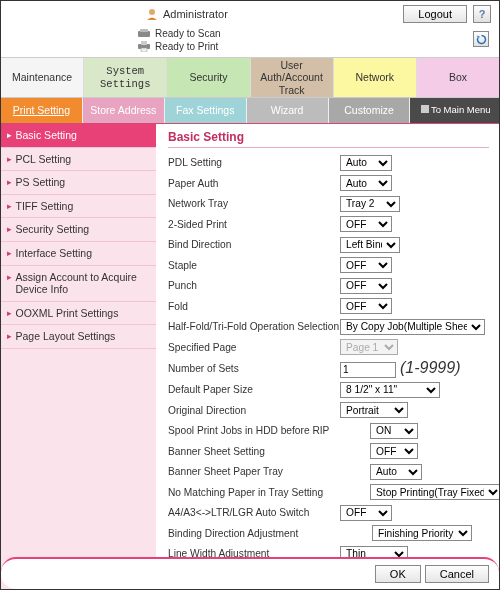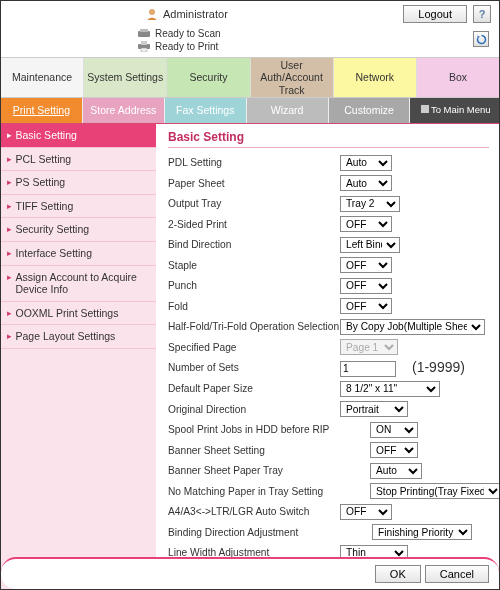--- a/index.html
+++ b/index.html
@@ -32,21 +32,21 @@
   .sidebar .item.active .tri { color: #fff; }
 
   .main { flex: 1; padding: 6px 10px 6px 12px; overflow: hidden; }
   .main h2 { font-size: 12px; font-weight: bold; color: #c22e60; border-bottom: 1px solid #e6a9be; padding-bottom: 3px; margin-bottom: 6px; }
   .form-row { display: flex; align-items: center; margin-bottom: 3.5px; min-height: 17px; }
   .form-row .lbl { width: 172px; font-size: 10.2px; color: #333; flex-shrink: 0; }
   .form-row .ctrl { font-size: 10.2px; }
   .sel { border: 1px solid #888; background: #fff; font-size: 10.2px; padding: 0 1px; height: 16px; }
   .sel.disabled { background: #eee; color: #888; }
   .txt { border: 1px solid #888; padding: 0 2px; font-size: 10.2px; height: 16px; width: 56px; }
-  .hint { font-size: 14px; margin-left: 16px; }
+  .hint { font-size: 16px; margin-left: 4px; font-style: italic; }
 
   .footer { position: absolute; bottom: 0; left: 0; right: 0; border-top: 2px solid #e84177; padding: 6px 10px; display: flex; justify-content: flex-end; gap: 4px; background: #fff; border-radius: 15px; }
 </style>
 </head>
 <body>
 <div class="wrap">
 
 <div class="topbar">
   <div class="user">
     <svg width="14" height="14" viewBox="0 0 14 14">
@@ -80,21 +80,21 @@
   <div class="reload">
     <svg width="11" height="11" viewBox="0 0 11 11">
           <path d="M5.5 1.5 A4 4 0 1 1 1.8 4" stroke="#2a6db8" stroke-width="1.5" fill="none"></path>
           <path d="M1 1.5 L1.8 4 L4.2 3" fill="#2a6db8"></path>
         </svg>
   </div>
 </div>
 
 <div class="tabs1" id="tabs1">
       <div class="tab" style="background: rgb(245, 245, 245);">Maintenance</div>
-      <div class="tab" style="background: rgb(217, 232, 200);">System Settings</div>
+      <div class="tab" style="background: rgb(217, 232, 200); font-family: Liberation Mono, monospace;">System Settings</div>
       <div class="tab" style="background: rgb(198, 230, 180);">Security</div>
       <div class="tab" style="background: rgb(211, 191, 167);">User Auth/Account Track</div>
       <div class="tab" style="background: rgb(252, 247, 161);">Network</div>
       <div class="tab" style="background: rgb(244, 204, 232);">Box</div>
     </div>
 <div class="tabs2" id="tabs2">
       <div class="tab" style="background: rgb(242, 138, 46); text-decoration: underline;">Print Setting</div>
       <div class="tab" style="background: rgb(232, 163, 192);">Store Address</div>
       <div class="tab" style="background: rgb(158, 211, 216);">Fax Settings</div>
       <div class="tab" style="background: rgb(188, 188, 188);">Wizard</div>
@@ -147,25 +147,25 @@
         </div>
       </div>
   <div class="main">
     <h2>Basic Setting</h2>
     <div id="formrows">
           <div class="form-row">
             <div class="lbl">PDL Setting</div>
             <div class="ctrl"><select class="sel" style="width: 52px;"><option>Auto</option></select></div>
           </div>
           <div class="form-row">
-            <div class="lbl">Paper Sheet</div>
+            <div class="lbl">Paper Auth</div>
             <div class="ctrl"><select class="sel" style="width: 52px;"><option>Auto</option></select></div>
           </div>
           <div class="form-row">
-            <div class="lbl">Output Tray</div>
+            <div class="lbl">Network Tray</div>
             <div class="ctrl"><select class="sel" style="width: 60px;"><option>Tray 2</option></select></div>
           </div>
           <div class="form-row">
             <div class="lbl">2-Sided Print</div>
             <div class="ctrl"><select class="sel" style="width: 52px;"><option>OFF</option></select></div>
           </div>
           <div class="form-row">
             <div class="lbl">Bind Direction</div>
             <div class="ctrl"><select class="sel" style="width: 60px;"><option>Left Bind</option></select></div>
           </div>

